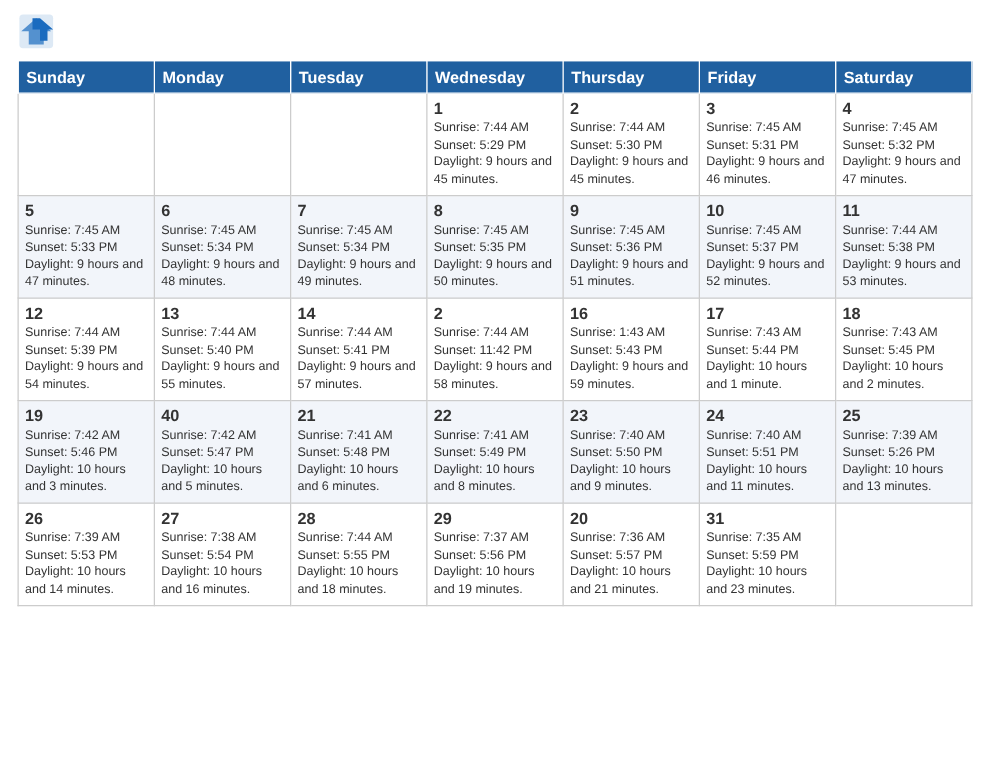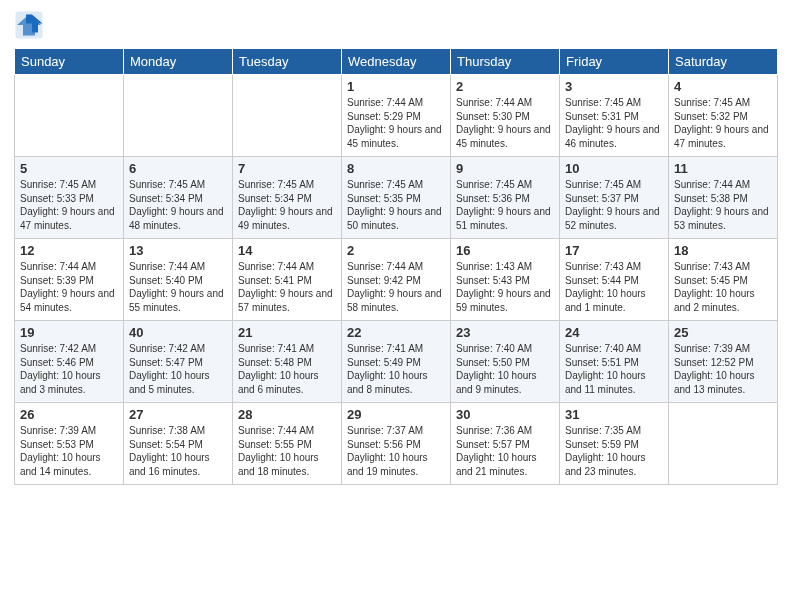--- a/index.html
+++ b/index.html
@@ -61,21 +61,21 @@
       width: 100%;
       border-collapse: collapse;
       table-layout: fixed;
     }
     .calendar th {
       background: #2060a0;
       color: #fff;
       text-align: left;
       padding: 5px 6px;
       font-size: 13px;
-      font-weight: normal;
+      font-weight: bold;
       border: 1px solid #fff;
     }
     .calendar td {
       border: 1px solid #ccc;
       vertical-align: top;
       padding: 4px 5px;
       font-size: 10.5px;
       color: #333;
       height: 82px;
       background: #fff;
@@ -236,21 +236,21 @@
           <td>
             <span class="day-number">14</span>
             <div class="day-info">Sunrise: 7:44 AM
 Sunset: 5:41 PM
 Daylight: 9 hours
 and 57 minutes.</div>
           </td>
           <td>
             <span class="day-number">2</span>
             <div class="day-info">Sunrise: 7:44 AM
-Sunset: 9:42 PM
+Sunset: 11:42 PM
 Daylight: 9 hours
 and 58 minutes.</div>
           </td>
           <td>
             <span class="day-number">16</span>
             <div class="day-info">Sunrise: 1:43 AM
 Sunset: 5:43 PM
 Daylight: 9 hours
 and 59 minutes.</div>
           </td>
@@ -308,21 +308,21 @@
           <td>
             <span class="day-number">24</span>
             <div class="day-info">Sunrise: 7:40 AM
 Sunset: 5:51 PM
 Daylight: 10 hours
 and 11 minutes.</div>
           </td>
           <td>
             <span class="day-number">25</span>
             <div class="day-info">Sunrise: 7:39 AM
-Sunset: 12:52 PM
+Sunset: 5:26 PM
 Daylight: 10 hours
 and 13 minutes.</div>
           </td>
         </tr>
         <tr>
           <td>
             <span class="day-number">26</span>
             <div class="day-info">Sunrise: 7:39 AM
 Sunset: 5:53 PM
 Daylight: 10 hours
@@ -343,21 +343,21 @@
 and 18 minutes.</div>
           </td>
           <td>
             <span class="day-number">29</span>
             <div class="day-info">Sunrise: 7:37 AM
 Sunset: 5:56 PM
 Daylight: 10 hours
 and 19 minutes.</div>
           </td>
           <td>
-            <span class="day-number">30</span>
+            <span class="day-number">20</span>
             <div class="day-info">Sunrise: 7:36 AM
 Sunset: 5:57 PM
 Daylight: 10 hours
 and 21 minutes.</div>
           </td>
           <td>
             <span class="day-number">31</span>
             <div class="day-info">Sunrise: 7:35 AM
 Sunset: 5:59 PM
 Daylight: 10 hours

